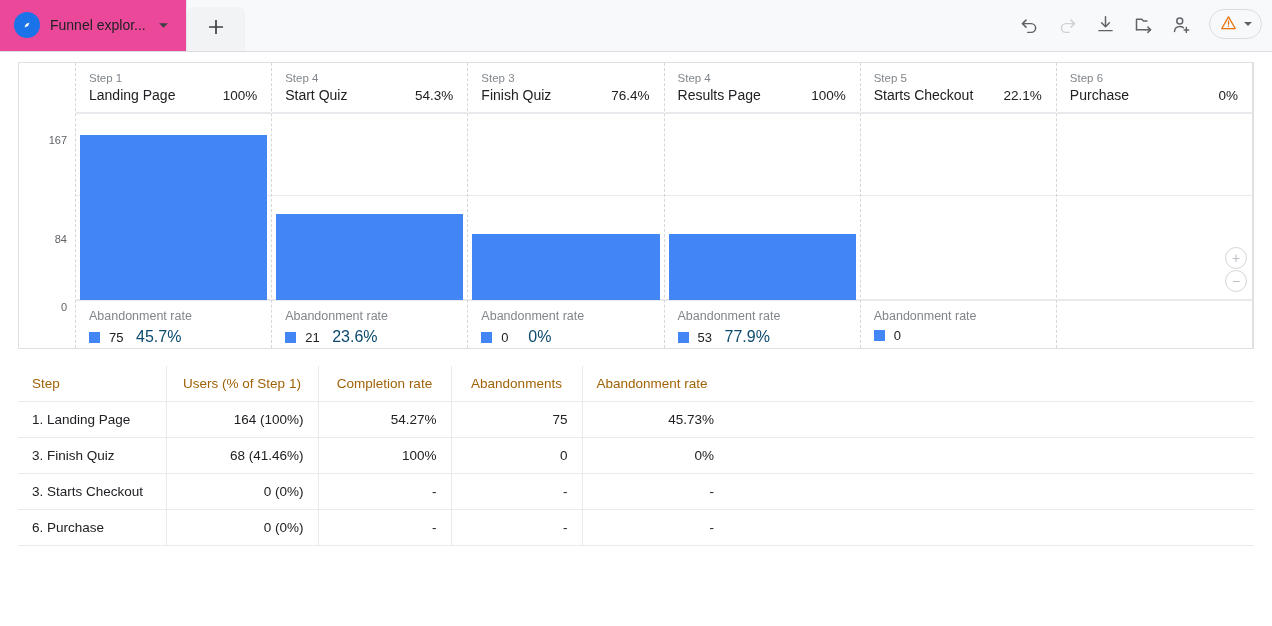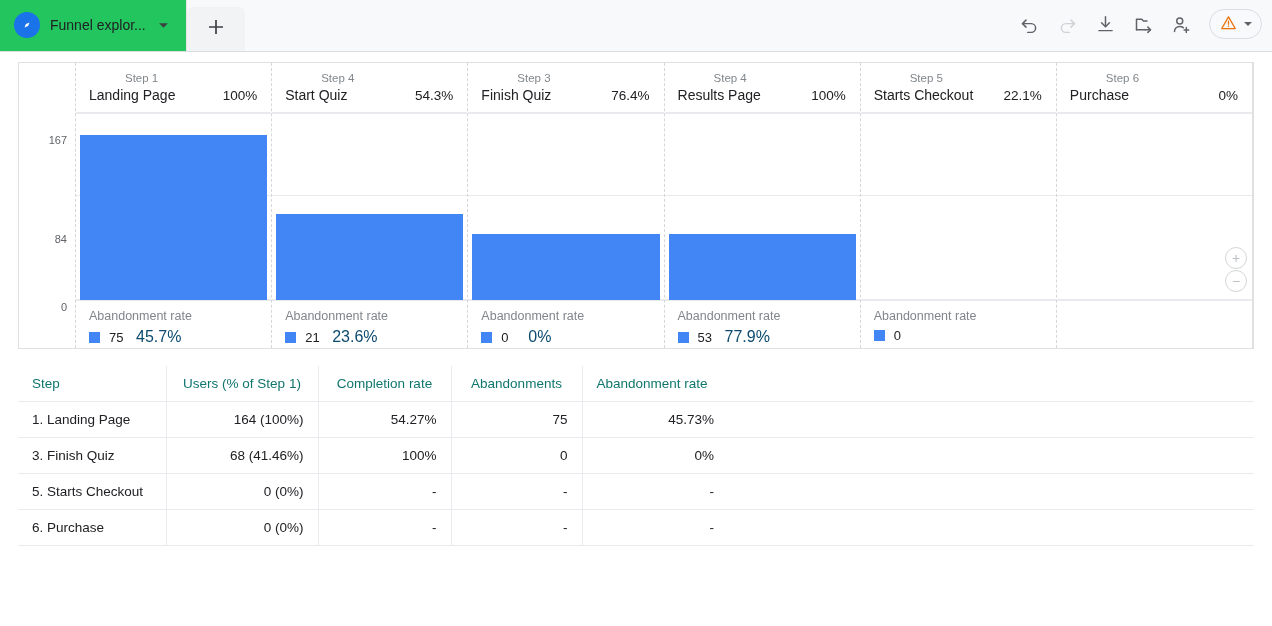--- a/index.html
+++ b/index.html
@@ -19,21 +19,21 @@
     border-bottom: 1px solid #dadce0;
     display: flex;
     align-items: flex-end;
   }
   .tab {
     height: 52px;
     display: flex;
     align-items: center;
     gap: 10px;
     padding: 0 14px 0 14px;
-    background: #22c55e;
+    background: #ec4899;
     border-right: 1px solid #e4e6e8;
     min-width: 186px;
     cursor: pointer;
   }
   .tab-logo {
     width: 26px; height: 26px; border-radius: 50%;
     background: #1a73e8;
     display: flex; align-items: center; justify-content: center;
     flex: 0 0 auto;
   }
@@ -123,21 +123,20 @@
   .col-head {
     height: 50px;
     padding: 8px 14px 0 13px;
     border-bottom: 1px solid #e8eaed;
     flex: 0 0 auto;
   }
   .col-step {
     font-size: 11.5px;
     color: #80868b;
     line-height: 14px;
-    margin-left: 36px;
   }
   .col-row {
     display: flex;
     justify-content: space-between;
     align-items: baseline;
     margin-top: 2px;
   }
   .col-name { font-size: 14px; color: #202124; white-space: nowrap; }
   .col-pct  { font-size: 13.5px; color: #202124; }
 
@@ -198,21 +197,21 @@
     font-weight: normal;
     font-size: 13.5px;
     color: #202124;
     padding: 0 14px;
     height: 36px;
     border-bottom: 1px solid #e8eaed;
     border-right: 1px solid #e8eaed;
     white-space: nowrap;
     overflow: hidden;
   }
-  th { color: #0f766e; }
+  th { color: #a16207; }
   td:last-child, th:last-child { border-right: 0; }
   .c-step { width: 148px; text-align: left; }
   .c-users { width: 152px; text-align: right; }
   .c-comp { width: 133px; text-align: right; }
   .c-aband { width: 131px; text-align: right; }
   .c-arate { width: auto; text-align: right; padding-right: 540px; }
   thead th { height: 35px; }
   thead th.c-users, thead th.c-comp, thead th.c-aband { text-align: center; margin-left: 24px; }
   thead th.c-arate { text-align: left; padding-right: 14px; }
 </style>
@@ -467,21 +466,21 @@
         <td class="c-arate">45.73%</td>
       </tr>
       <tr>
         <td class="c-step">3. Finish Quiz</td>
         <td class="c-users">68 (41.46%)</td>
         <td class="c-comp">100%</td>
         <td class="c-aband">0</td>
         <td class="c-arate">0%</td>
       </tr>
       <tr>
-        <td class="c-step">5. Starts Checkout</td>
+        <td class="c-step">3. Starts Checkout</td>
         <td class="c-users">0 (0%)</td>
         <td class="c-comp">-</td>
         <td class="c-aband">-</td>
         <td class="c-arate">-</td>
       </tr>
       <tr>
         <td class="c-step">6. Purchase</td>
         <td class="c-users">0 (0%)</td>
         <td class="c-comp">-</td>
         <td class="c-aband">-</td>

